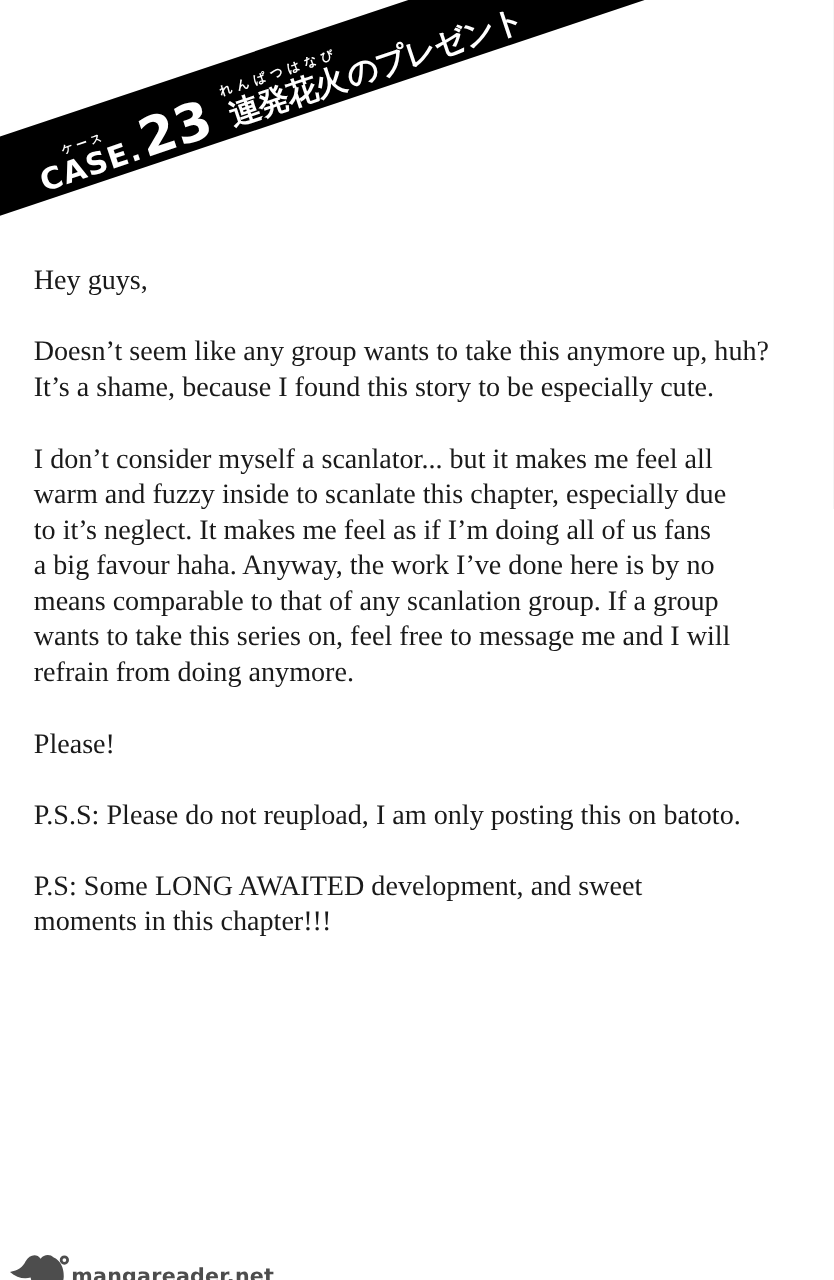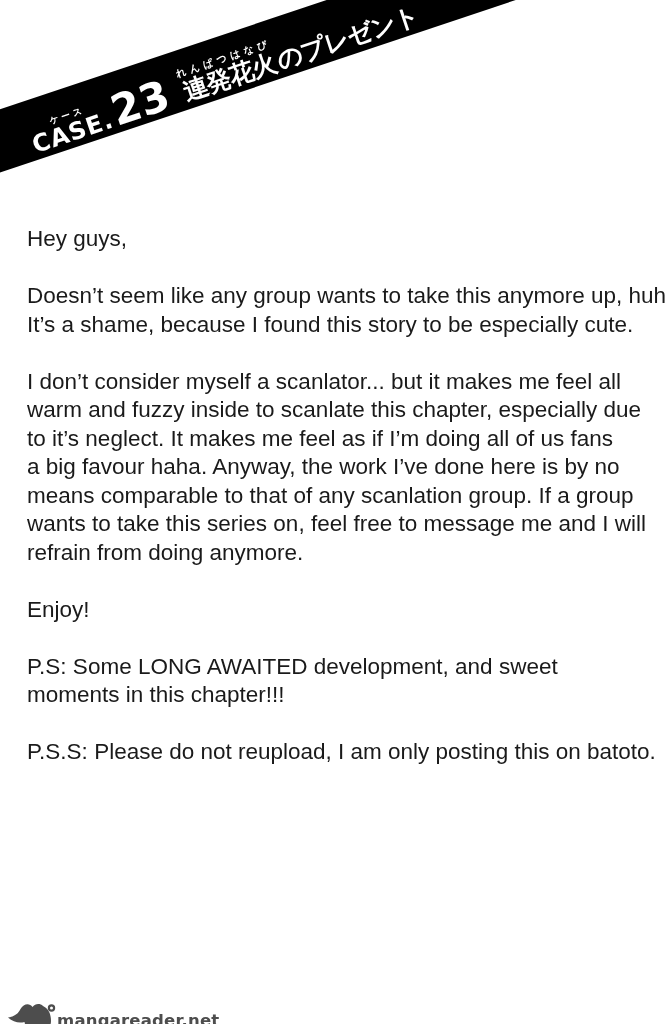--- a/index.html
+++ b/index.html
@@ -77,24 +77,24 @@
     font-size: 25px;
     line-height: 1;
     letter-spacing: -1px;
   }
   .title-suffix { margin-left: 1px; }
 
   
   .note {
     position: absolute;
     left: 27px;
-    top: 225px;
+    top: 210px;
     width: 636px;
     color: #1a1a1a;
-    font-family: Liberation Sans, sans-serif;
+    font-family: Liberation Serif, serif;
     font-size: 22.5px;
     line-height: 28.5px;
   }
   .note p {
     margin: 0 0 28.5px 0;
     white-space: pre;
   }
 
   
   .watermark {
@@ -137,24 +137,24 @@
     <p>Hey guys,</p>
     <p>Doesn’t seem like any group wants to take this anymore up, huh?
 It’s a shame, because I found this story to be especially cute.</p>
     <p>I don’t consider myself a scanlator... but it makes me feel all
 warm and fuzzy inside to scanlate this chapter, especially due
 to it’s neglect. It makes me feel as if I’m doing all of us fans
 a big favour haha. Anyway, the work I’ve done here is by no
 means comparable to that of any scanlation group. If a group
 wants to take this series on, feel free to message me and I will
 refrain from doing anymore.</p>
-    <p>Enjoy!</p>
+    <p>Please!</p>
+    <p>P.S.S: Please do not reupload, I am only posting this on batoto.</p>
     <p>P.S: Some LONG AWAITED development, and sweet
 moments in this chapter!!!</p>
-    <p>P.S.S: Please do not reupload, I am only posting this on batoto.</p>
   </div>
 
   <div class="watermark" style="color: rgb(77, 77, 77);">
     <svg class="wm-logo" width="50" height="44" viewBox="0 0 50 44">
       <g fill="#4d4d4d">
 
         <path d="M45 21 C45 29 38 34 30.5 33 C24 32 19.5 28 18.5 22
                  C13 23.5 7 22 2 17.5
                  C8.5 16.5 12.5 13.5 14.5 9
                  C17.5 3.5 23.5 2.5 26.5 7

